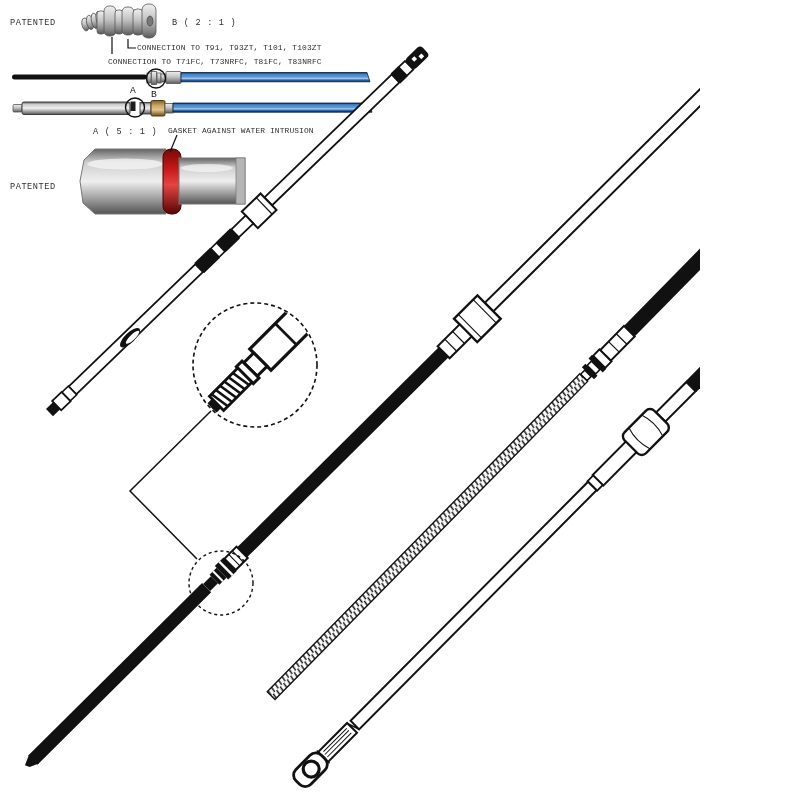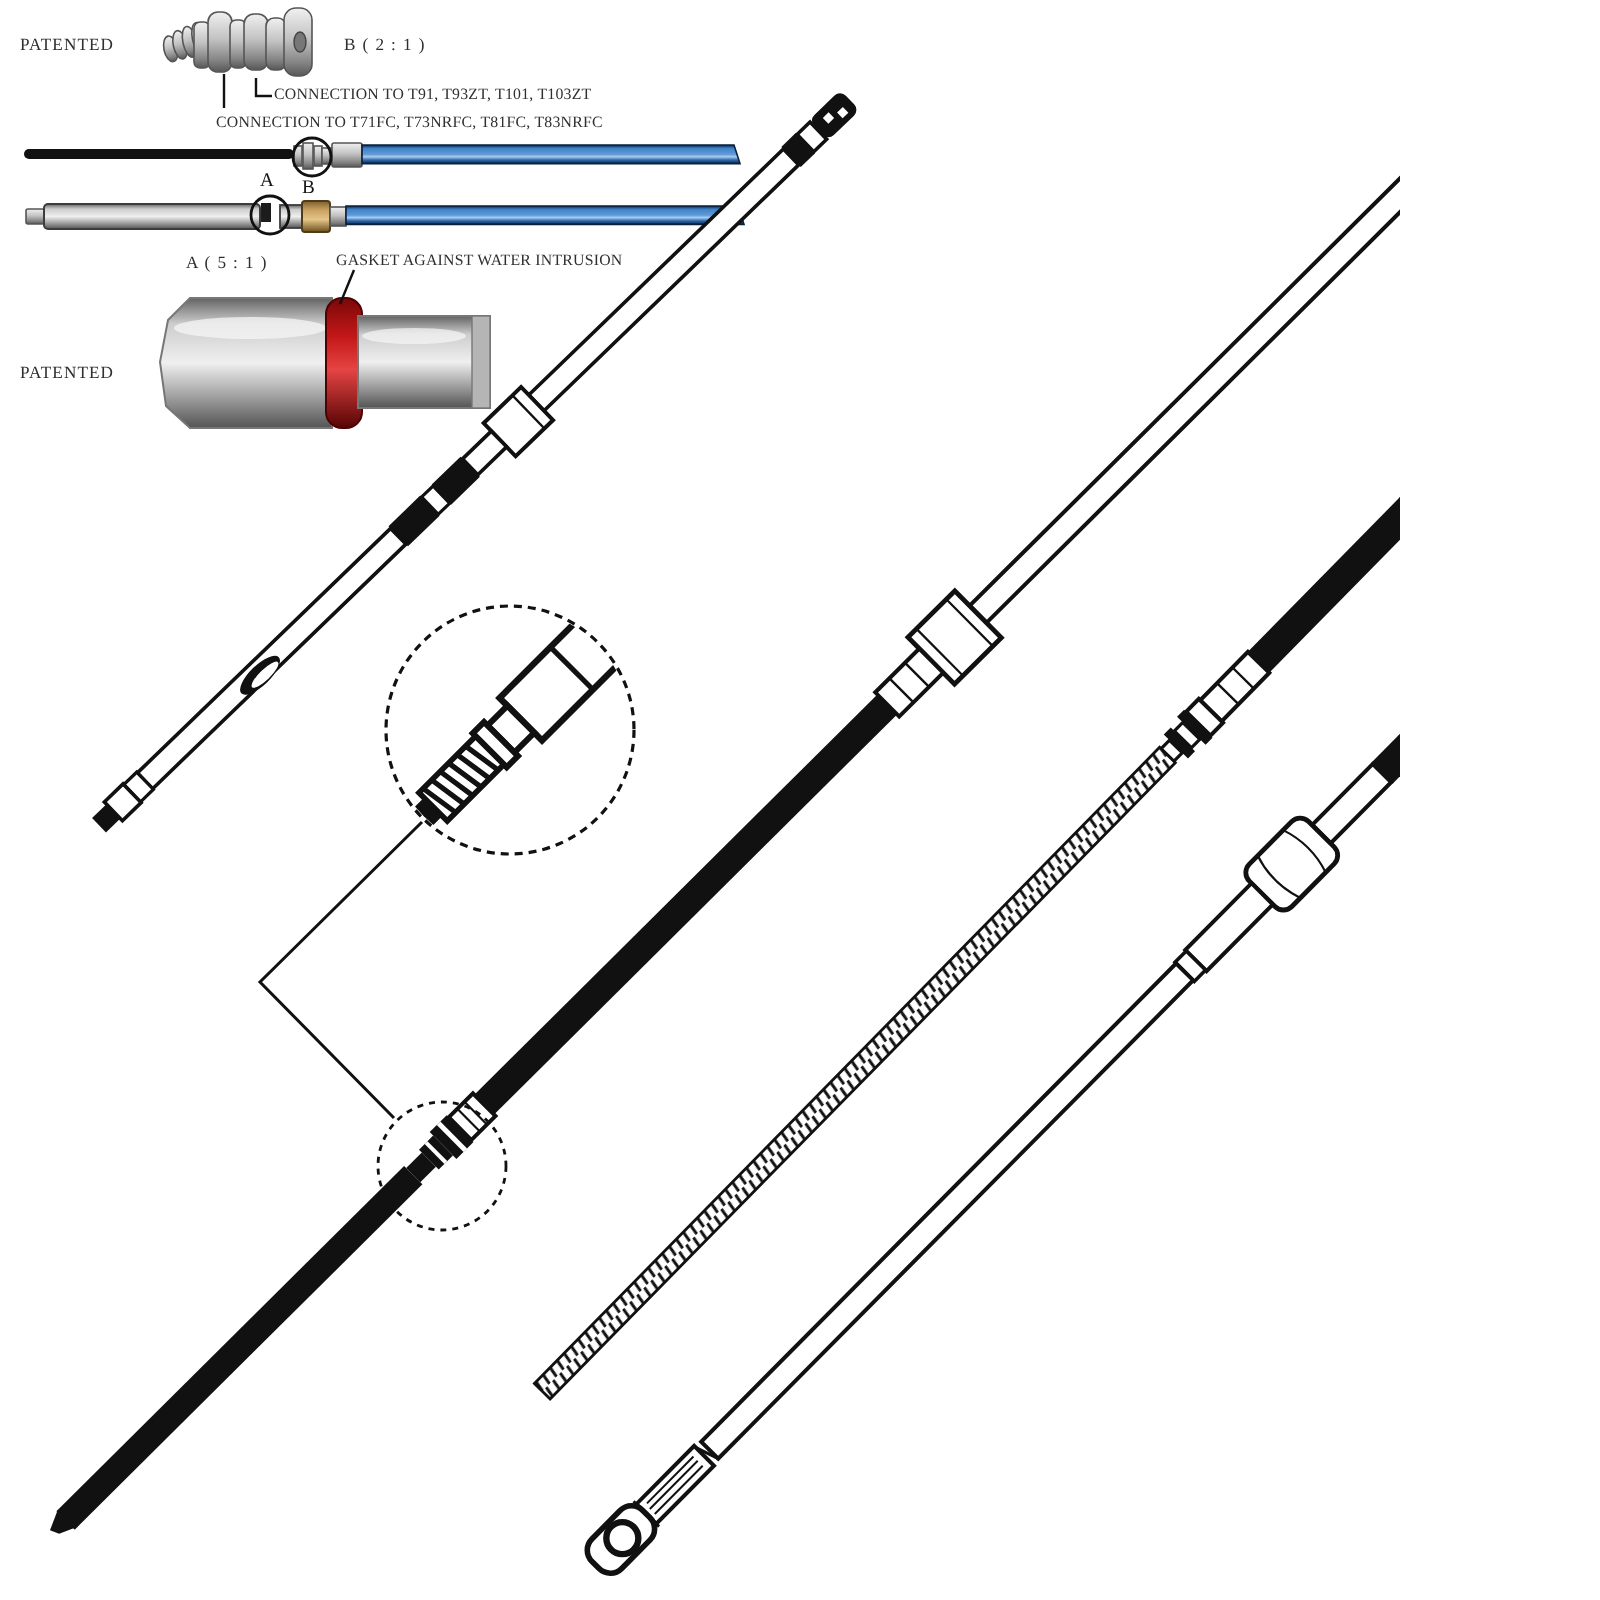--- a/index.html
+++ b/index.html
@@ -1,17 +1,17 @@
 <!DOCTYPE html>
 <html style="--page-bg: #ffffff; --ink: #111111; --text-ink: #2f2f2f; --cable-blue: #3f82c9; --cable-blue-dark: #0c2747; --cable-blue-light: #a9cdf1; --cable-gray: #b5b5b5; --gasket-red: #c41818; --brass: #c9a263;"><head>
 <meta charset="utf-8">
 <style>
   html,body{margin:0;padding:0;background:#fff;}
   .stage{position:relative;width:700px;height:800px;background:var(--page-bg,#fff);
-         font-family:Liberation Serif, serif;overflow:hidden;border-radius:10px;}
+         font-family:Liberation Mono, monospace;overflow:hidden;border-radius:10px;}
   svg{position:absolute;left:0;top:0;}
   text{fill:var(--text-ink,#2f2f2f);}
   .lbl{font-size:8.6px;letter-spacing:.55px;}
   .lbl-sm{font-size:7.9px;letter-spacing:.12px;}
   .lbl-title{font-size:8.6px;letter-spacing:.7px;}
   .callout-letter{font-size:9.6px;fill:#161616;letter-spacing:0;}
   .ol{stroke:var(--ink,#111);fill:#fff;}
   .ok{fill:var(--ink,#111);stroke:none;}
   .nf{fill:none;stroke:var(--ink,#111);}
   .mt{fill:url(#metalGrad);stroke:#555;stroke-width:.8;}

